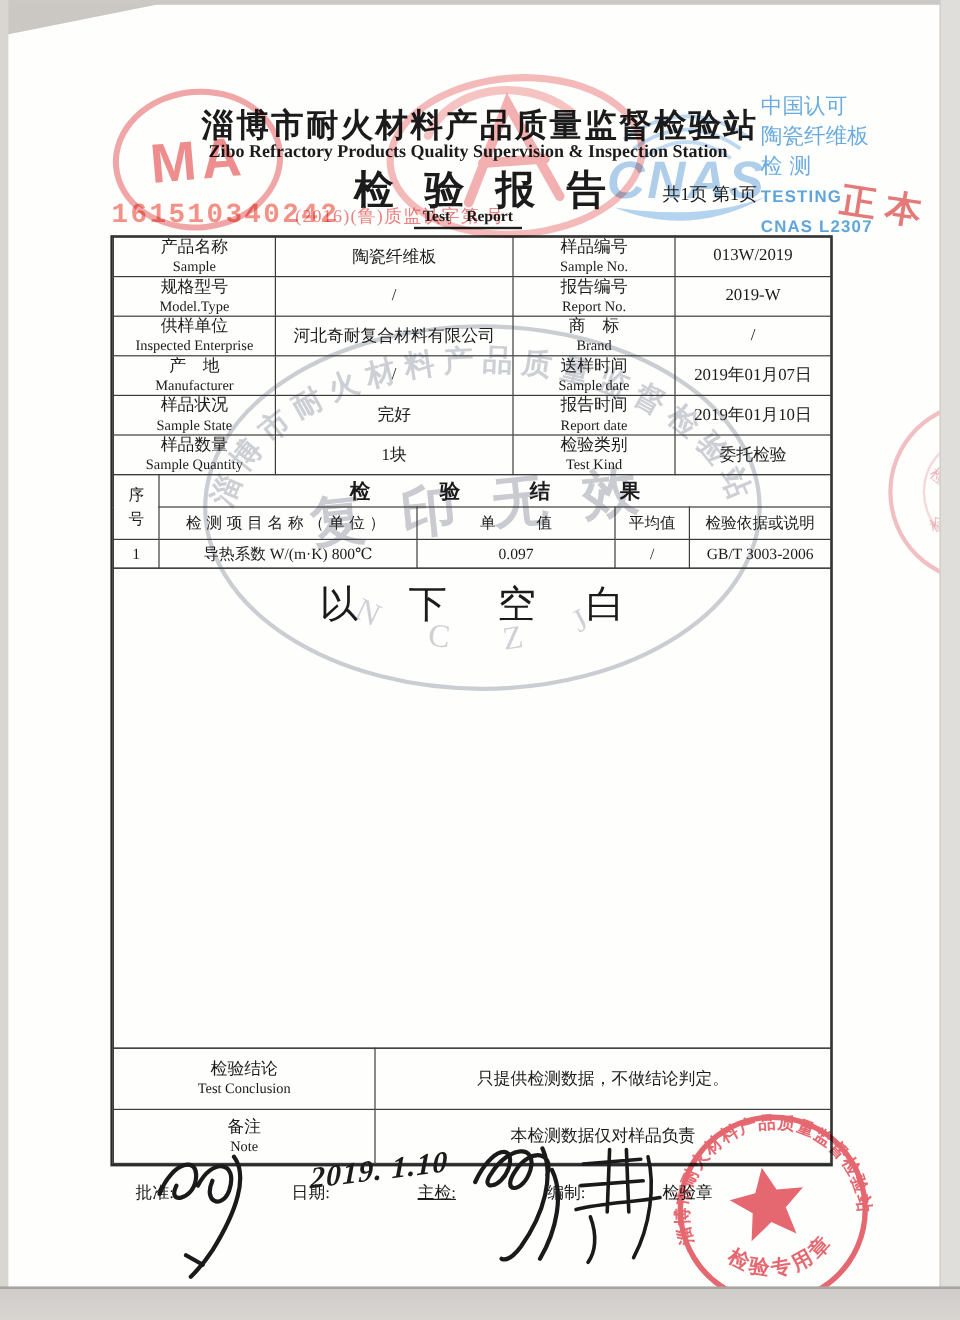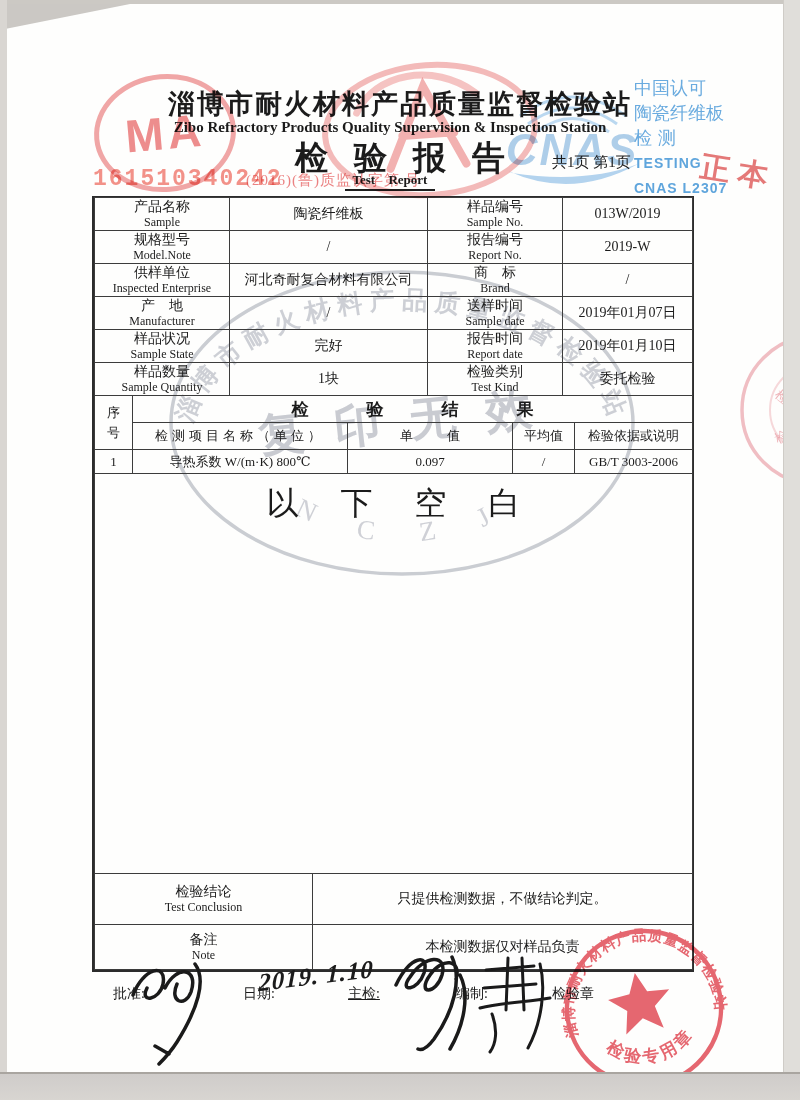--- a/index.html
+++ b/index.html
@@ -151,21 +151,21 @@
             <td class="val">陶瓷纤维板</td>
             <td>
               <div class="lbl-cn">样品编号</div>
               <div class="lbl-en">Sample No.</div>
             </td>
             <td class="val">013W/2019</td>
           </tr>
           <tr class="info-row">
             <td>
               <div class="lbl-cn">规格型号</div>
-              <div class="lbl-en">Model.Note</div>
+              <div class="lbl-en">Model.Type</div>
             </td>
             <td class="val">/</td>
             <td>
               <div class="lbl-cn">报告编号</div>
               <div class="lbl-en">Report No.</div>
             </td>
             <td class="val">2019-W</td>
           </tr>
           <tr class="info-row">
             <td>

